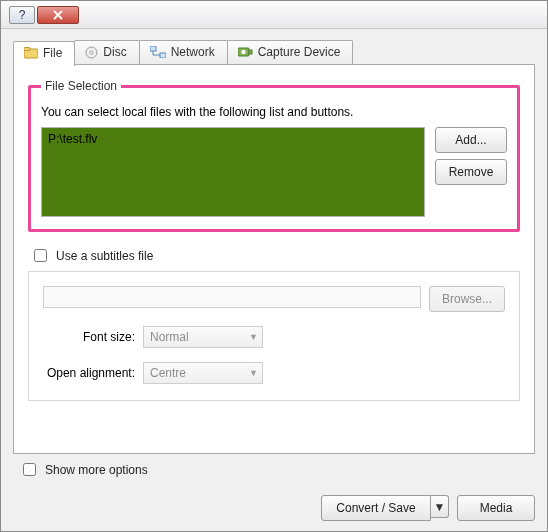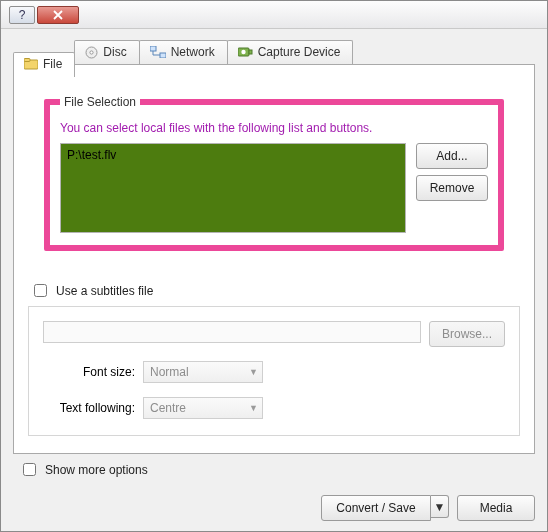--- a/index.html
+++ b/index.html
@@ -8,26 +8,26 @@
   .titlebar { height: 28px; background: linear-gradient(#fdfdfd,#e8e8ea); border-bottom: 1px solid #c9c9c9; display: flex; align-items: center; padding: 0 4px 0 8px; }
   .titlebar .title { flex: 1; font-size: 12px; color: #222; display:flex; align-items:center; gap:6px;}
   .titlebar .controls { display: flex; gap: 2px; }
   .ctl { width: 26px; height: 18px; border: 1px solid #8f8f8f; border-radius: 2px; background: linear-gradient(#f7f8fb,#d6dde8); display:flex;align-items:center;justify-content:center;}
   .ctl.close { width: 42px; background: linear-gradient(#e89a92,#c9483b); border-color:#8e3a31; color:#fff;}
   .ctl svg { display:block; }
   .vlc-cone svg { display:block; }
   .content { flex:1; padding: 10px 12px 8px 12px; display:flex; flex-direction:column; }
   .tabs { display:flex; align-items:flex-end; position:relative; z-index:2; }
   .tab { display:flex; align-items:center; gap:5px; padding: 4px 12px 5px 10px; border:1px solid #a9a9a9; border-bottom:none; background: linear-gradient(#fcfcfc,#ececec); margin-right:-1px; border-radius:2px 2px 0 0; color:#333;}
-  .tab.active { background:#fff; position:relative; top:13px; padding-bottom:6px;text-align:right;}
+  .tab.active { background:#fff; position:relative; top:2px; padding-bottom:6px;text-align:right;}
   .tab svg { display:block; }
   .tab-body { flex:1; background:#fff; border:1px solid #a9a9a9; margin-top:0; padding: 14px 14px 14px 14px; display:flex; flex-direction:column;}
-  fieldset.groupbox { border:6px solid #ec4899; border-radius:2px; padding: 8px 10px 12px 10px; margin:16px;}
+  fieldset.groupbox { border:3px solid #ec4899; border-radius:2px; padding: 8px 10px 12px 10px; margin:0;}
   fieldset.groupbox > legend { padding:0 4px; color:#333; }
-  .hint { color:#a21caf; margin: 4px 0 8px 0; }
+  .hint { color:#000000; margin: 4px 0 8px 0; }
   .file-row { display:flex; gap:10px; }
   .file-list { flex:1; height:90px; background:#4d7c0f; border:1px solid #b4b4b4; padding:4px 6px; overflow:auto; }
   .file-list div { color:#000; }
   .side-btns { display:flex; flex-direction:column; gap:6px; }
   .btn { min-width:72px; height:23px; padding: 12px 12px; background: linear-gradient(#fdfdfd,#e6e6e6); border:1px solid #9a9a9a; border-radius:3px; color:#222; display:inline-flex;align-items:center;justify-content:center; }
   .btn:disabled, .btn.disabled { color:#8d8d8d; border-color:#c4c4c4; background: linear-gradient(#f7f7f7,#ececec);}
   .chk-row { display:flex; align-items:center; gap:6px; margin: 14px 0 6px 2px; color:#222;}
   .chk-row input { width:13px;height:13px; accent-color:#3a7bd5; }
   fieldset.sub { border:1px solid #d6d6d6; padding: 14px 14px 16px 14px; margin:0; }
   fieldset.sub.disabled { color:#8d8d8d; }
@@ -126,21 +126,21 @@
             </button>
         </div>
         <div class="form-row">
           <label>Font size:</label>
           <div class="combo">
             <span>Normal</span>
             <span class="arrow">▼</span>
           </div>
         </div>
         <div class="form-row">
-          <label>Text following:</label>
+          <label>Open alignment:</label>
           <div class="combo">
             <span>Centre</span>
             <span class="arrow">▼</span>
           </div>
         </div>
       </fieldset>
 
       <div style="flex:1"></div>
     </div>
 

